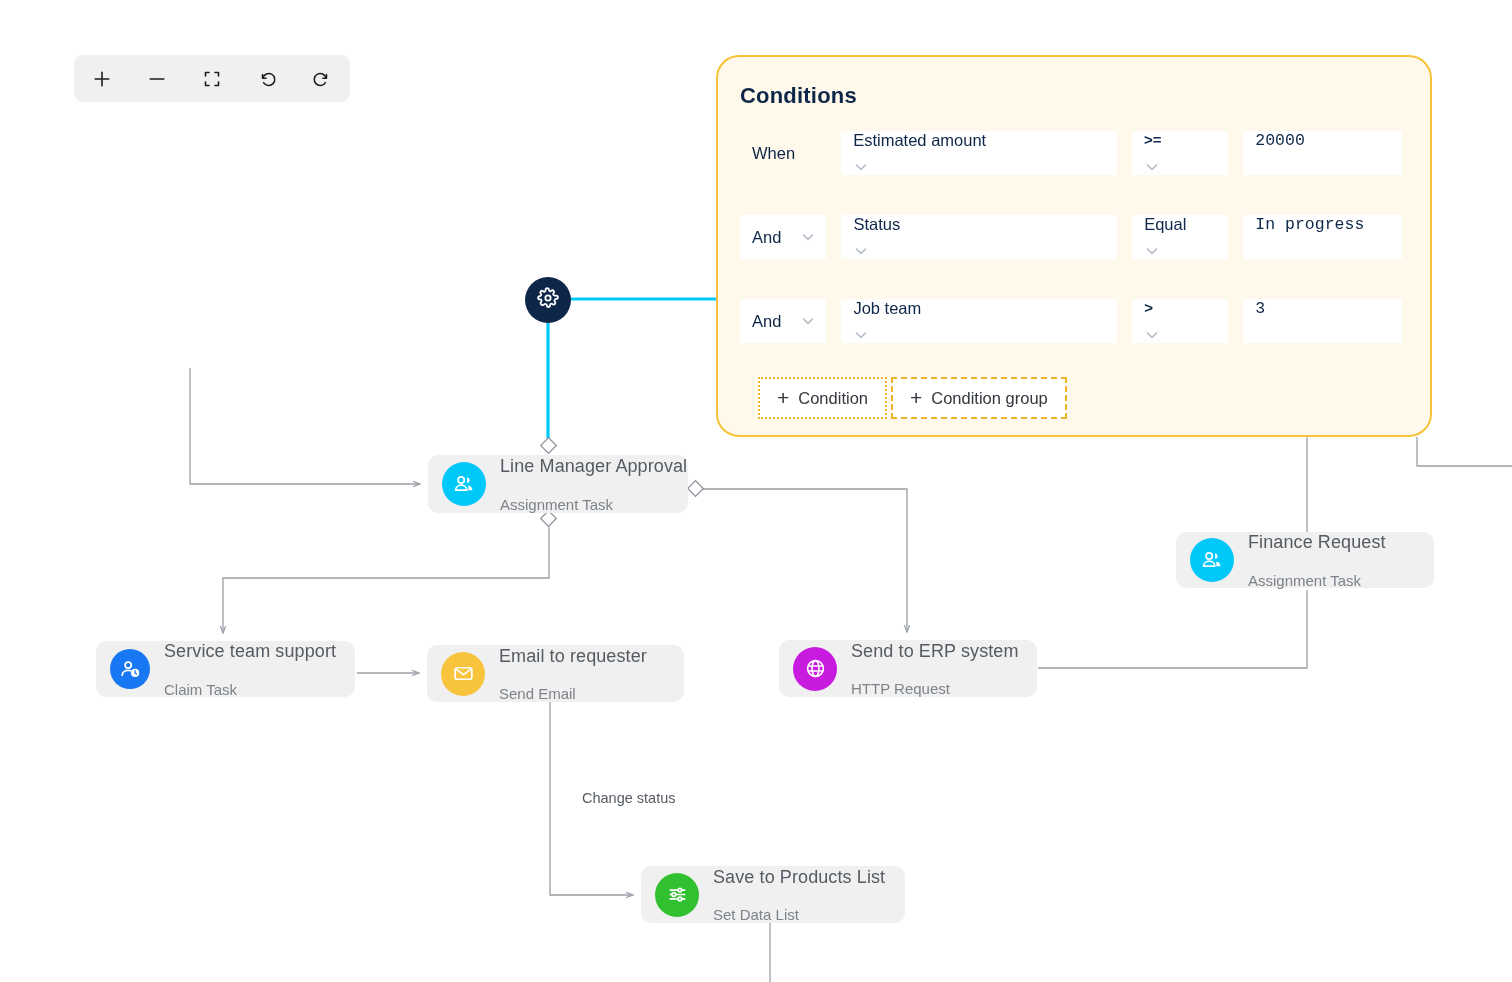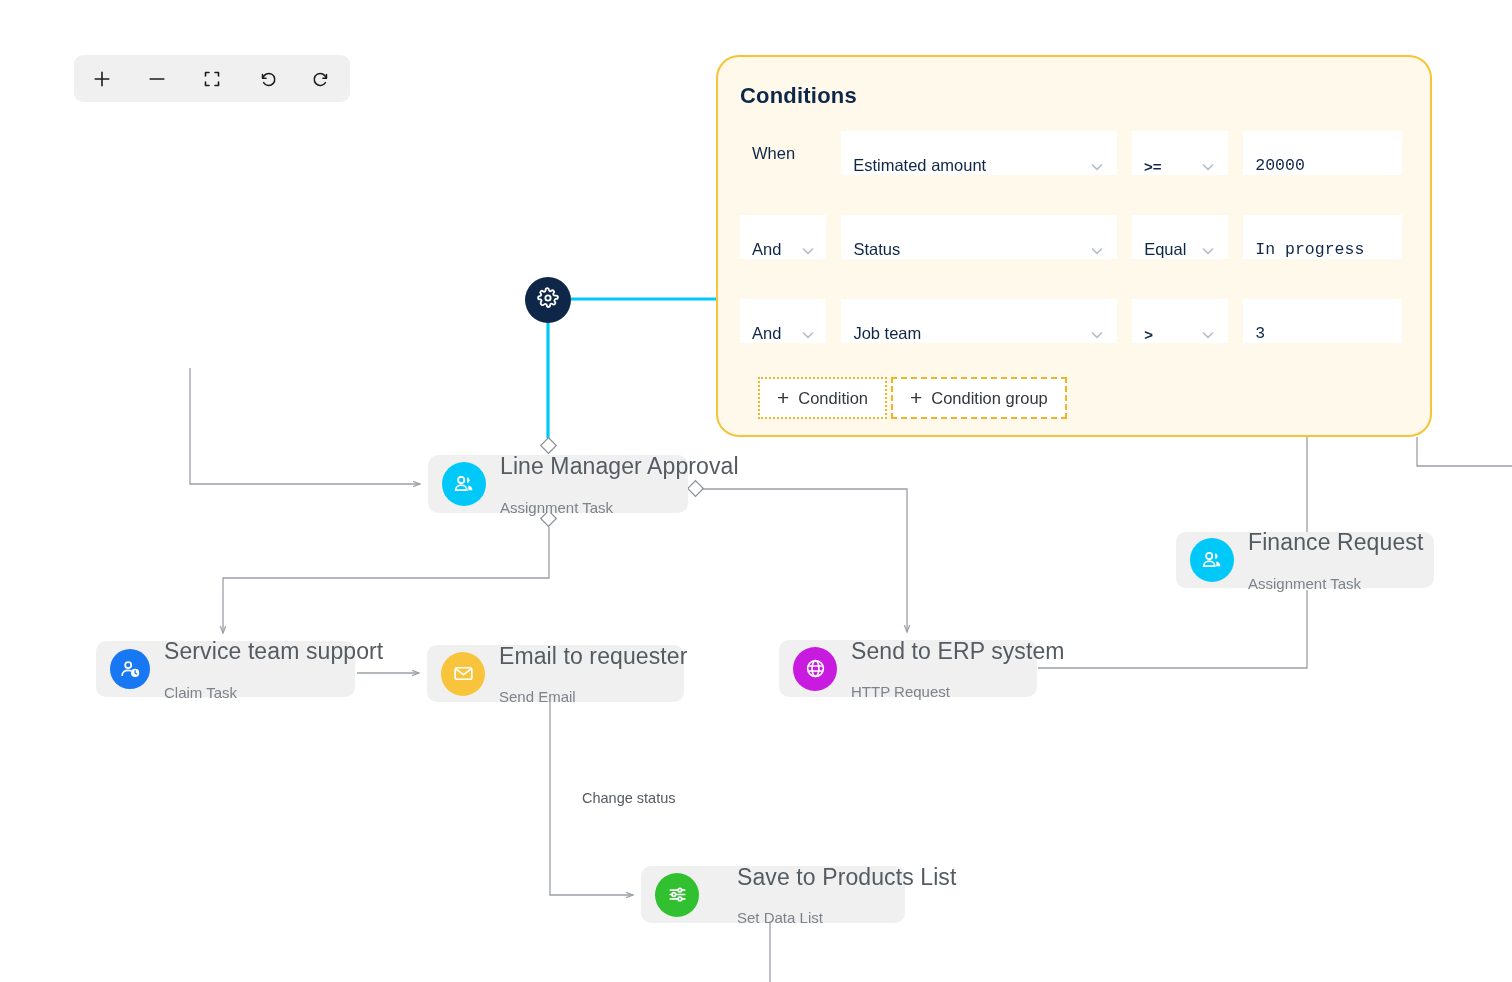--- a/index.html
+++ b/index.html
@@ -41,38 +41,38 @@
   }
   .node .badge {
     width: 40px; height: 40px; min-width: 40px;
     border-radius: 50%;
     display: flex; align-items: center; justify-content: center;
     margin-right: 14px;
   }
   .node .badge.big { width: 44px; height: 44px; min-width: 44px; }
   .node .txt { display: flex; flex-direction: column; justify-content: center; }
   .node .title {
-    font-size: 23px; color: #555b62; letter-spacing: .1px; line-height: 1.25;
+    font-size: 18px; color: #555b62; letter-spacing: .1px; line-height: 1.25;
     white-space: nowrap;
   }
   .node .subtitle {
     font-size: 15px; color: #7d838a; margin-top: 18px; white-space: nowrap;
   }
   .node.single .title { font-size: 16.5px; }
 
   
   #node-start { left: 74px; top: 308px; width: 259px; height: 60px; padding-left: 16px; }
   #node-start .title { font-size: 16.5px; color: #555b62; }
 
   #node-lma      { left: 428px; top: 455px; width: 260px; height: 58px; }
   #node-service  { left: 96px;  top: 641px; width: 259px; height: 56px; }
   #node-email    { left: 427px; top: 645px; width: 257px; height: 57px; }
   #node-erp      { left: 779px; top: 640px; width: 258px; height: 57px; }
   #node-finance  { left: 1176px;top: 532px; width: 258px; height: 56px; }
-  #node-save     { left: 641px; top: 866px; width: 264px; height: 57px; gap: 24px; }
+  #node-save     { left: 641px; top: 866px; width: 264px; height: 57px; }
 
   
   .gear-node {
     position: absolute; left: 525px; top: 277px;
     width: 46px; height: 46px; border-radius: 50%;
     background: #0e2748;
     display: flex; align-items: center; justify-content: center;
     cursor: pointer; z-index: 6;
   }
 
@@ -92,29 +92,29 @@
   }
   .cond-rows { margin-top: 22px; }
   .cond-row { display: flex; align-items: center; height: 44px; margin-bottom: 40px; }
   .cond-row:last-child { margin-bottom: 0; }
 
   .join-plain {
     width: 88px; font-size: 16.5px; color: #0e2748; padding-left: 12px;
   }
   .join-box {
     width: 88px; height: 44px; background: #ffffff;
-    display: flex; align-items: flex-end; padding: 0 10px 0 12px;
+    display: flex; align-items: center; padding: 0 10px 0 12px;
     font-size: 16.5px; color: #0e2748; cursor: pointer;
   }
   .join-box .cap { flex: 1; }
 
   .field-box {
     height: 44px; background: #ffffff;
-    display: flex; align-items: flex-end; padding: 0 12px;
-    font-size: 16.5px; color: #0e2748; cursor: pointer;
+    display: flex; align-items: flex-start; padding: 0 12px;
+    font-size: 16.5px; color: #0e2748; cursor: pointer; flex-direction: column;
   }
   .fld-subject { width: 282px; margin-left: 15px; }
   .fld-op      { width: 98px;  margin-left: 15px; }
   .fld-value   { width: 162px; margin-left: 15px; cursor: text; font-family: Liberation Mono, monospace; }
   .field-box .cap { flex: 1; white-space: nowrap; overflow: hidden; }
 
   .chev { width: 16px; height: 16px; flex: none; }
   .chev path { stroke: #b9bfc9; stroke-width: 1.7; fill: none;
                stroke-linecap: round; stroke-linejoin: round; }
 

